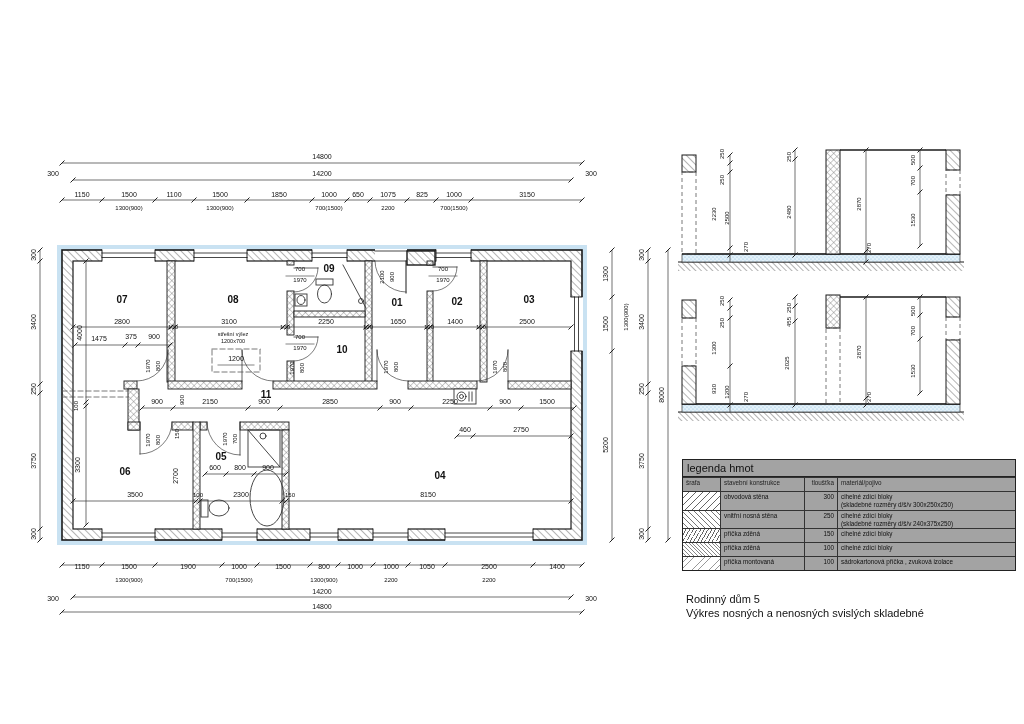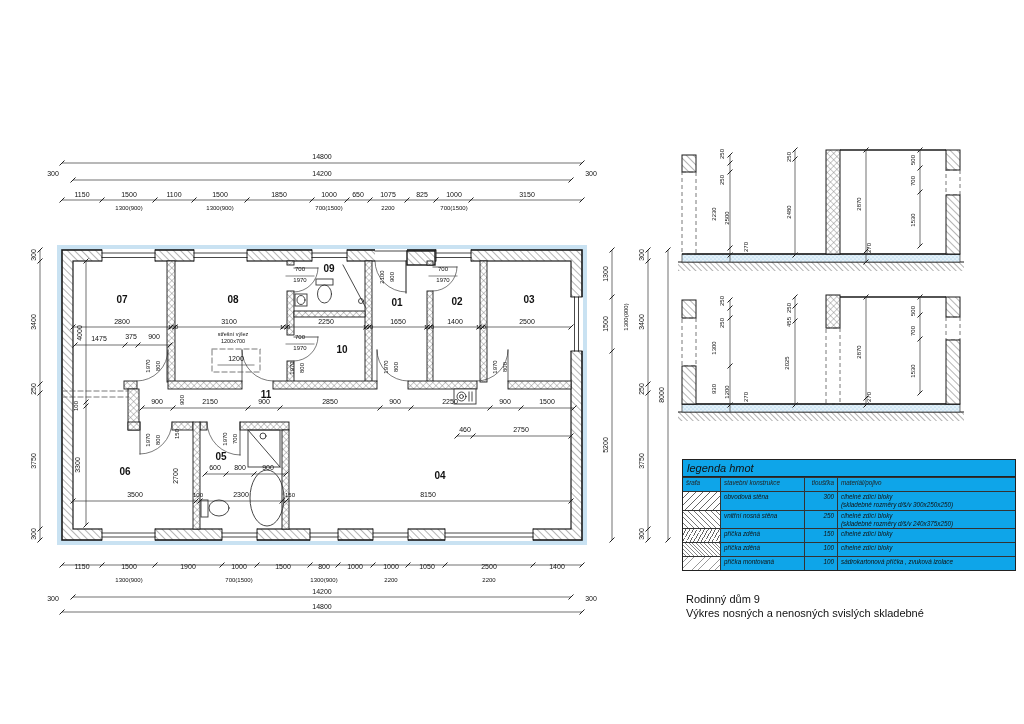--- a/index.html
+++ b/index.html
@@ -1,20 +1,20 @@
 <!DOCTYPE html>
 <html><head>
 <meta charset="utf-8">
 <style>
   html,body{margin:0;padding:0;background:#fff;}
   #stage{position:relative;width:1024px;height:724px;background:#ffffff;overflow:hidden;
          font-family:"Liberation Sans",sans-serif;color:#111;}
   svg text{font-family:"Liberation Sans",sans-serif;fill:#111;}
   
-  #legend{position:absolute;left:682px;top:459px;width:332px;border:1.3px solid #222;background:#0ea5e9;font-style:italic;}
+  #legend{position:absolute;left:682px;top:459px;width:332px;border:1.3px solid #222;background:#a3a3a3;}
   .lg-title{font-size:11px;padding:2px 4px;border-bottom:1px solid #222;}
   .lg-grid{display:grid;grid-template-columns:38px 84px 33px 1fr;}
   .lg-grid>div{border-top:1px solid #333;font-size:6.3px;line-height:1.25;padding:1px 3px;min-height:11px;}
   .lg-grid>div.c1,.lg-grid>div.c2,.lg-grid>div.c3{border-right:1px solid #333;}
   .lg-h{font-size:6px;color:#222;}
   .lg-th{text-align:right;}
   .lg-mat{white-space:pre-line;}
   .sw{padding:0 !important;}
   .h-diag{background:repeating-linear-gradient(135deg,#fff 0 4px,#666 4px 4.9px);}
   .h-cross{background:repeating-linear-gradient(45deg,#fff 0 3.2px,#777 3.2px 4px),
@@ -506,17 +506,17 @@
         <div class="c4 lg-mat">cihelné zdící bloky</div>
         <div class="sw c1 h-diag-thin"></div>
         <div class="c2">příčka montovaná</div>
         <div class="c3 lg-th">100</div>
         <div class="c4 lg-mat">sádrokartonová příčka , zvuková izolace</div>
       </div>
 </div>
 
 
 <div id="titleblock">
-  <div>Rodinný dům 9</div>
+  <div>Rodinný dům 5</div>
   <div>Výkres nosných a nenosných svislých skladebné</div>
 </div>
 
 </div>
 
 </body></html>

